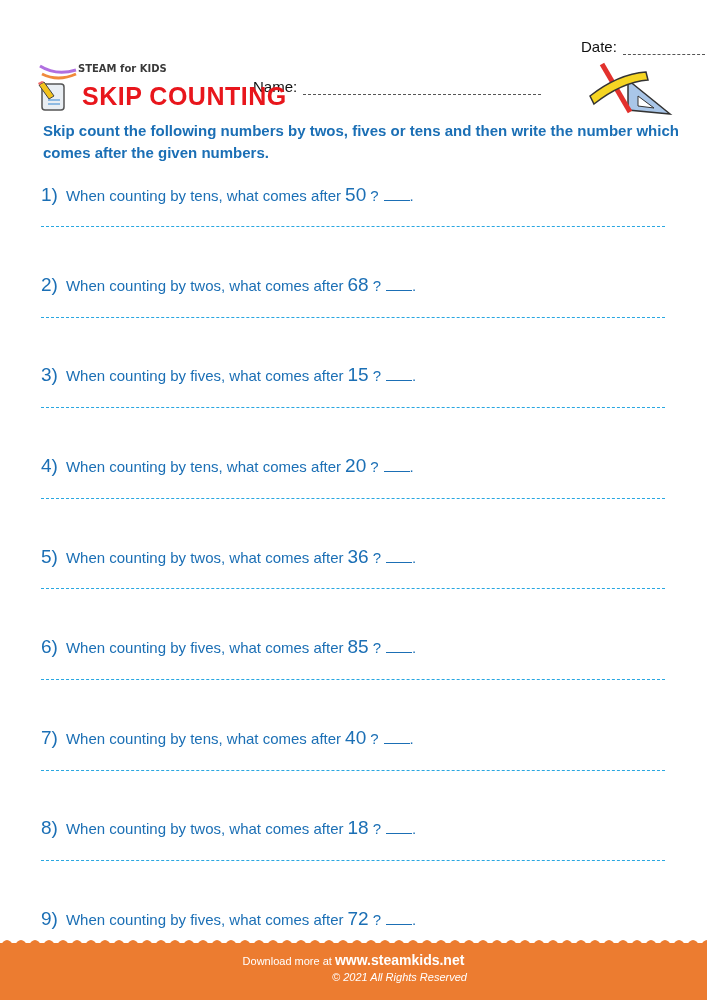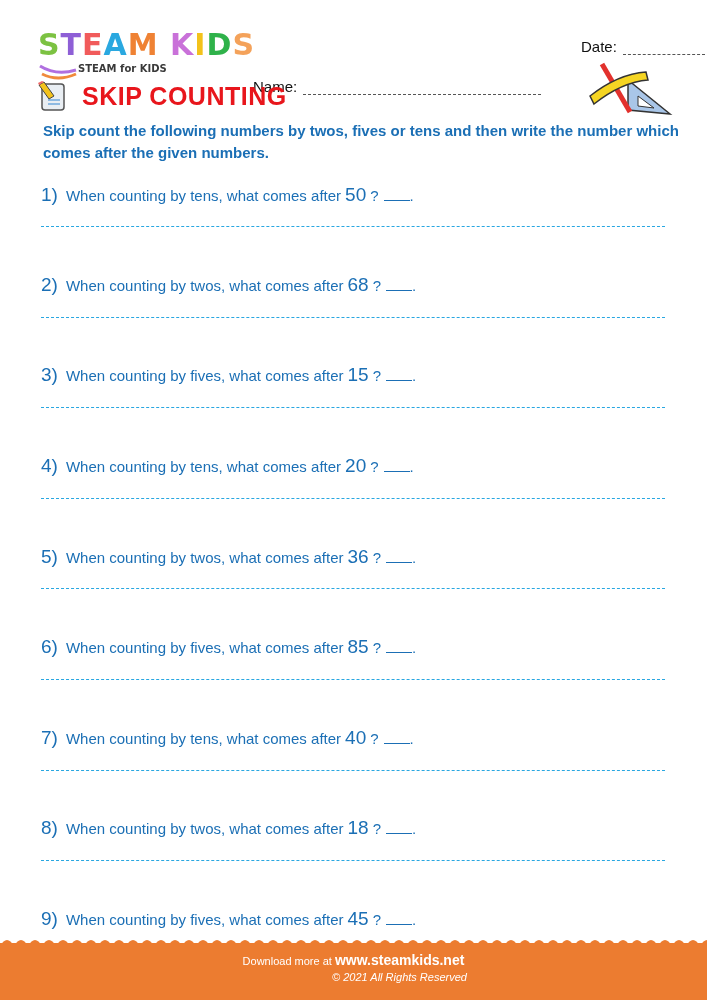--- a/index.html
+++ b/index.html
@@ -23,23 +23,20 @@
   .footer{position:absolute;left:0;top:943px;width:707px;height:57px;background:#ec7c30;}
   .scallops{position:absolute;left:0;top:934px;width:707px;height:12px;}
   .foot1{position:absolute;top:952px;left:0;width:707px;text-align:center;color:#fff;font-size:11px;}
   .foot1 b{font-size:14px;}
   .foot2{position:absolute;top:971px;left:0;width:707px;text-align:center;color:#fff;font-size:11px;font-style:italic;margin-left:46px;}
 </style>
 </head>
 <body>
 
 <div class="logo">
-  <div class="logo-word">
-    <span style="color:#7cc242">S</span><span style="color:#8e5fd6">T</span><span style="color:#f15b5b">E</span><span style="color:#2aa8e0">A</span><span style="color:#ef8234">M</span>&nbsp;<span style="color:#c971d9">K</span><span style="color:#f3c21b">I</span><span style="color:#2fb24a">D</span><span style="color:#f4a25a">S</span>
-  </div>
   <svg class="swoosh" width="40" height="18">
     <path d="M2 2 Q18 12 38 6" stroke="#b06fe0" stroke-width="3" fill="none"></path>
     <path d="M4 10 Q20 18 38 10" stroke="#f08a3c" stroke-width="3" fill="none"></path>
   </svg>
   <div class="logo-sub">STEAM for KIDS</div>
 </div>
 
 <div class="namefield">
   <span>Name:</span>
   <span class="dots" style="width:238px"></span>
@@ -137,21 +134,21 @@
   <span>When counting by twos, what comes after</span>
   <span class="val">18</span>
   <span>?</span>
   <span class="blank"></span>.
 </div>
 <div class="line" style="top:860px"></div>
 
 <div class="q" style="top:900px">
   <span class="num">9)</span>
   <span>When counting by fives, what comes after</span>
-  <span class="val">45</span>
+  <span class="val">72</span>
   <span>?</span>
   <span class="blank"></span>.
 </div>
 
 <svg class="scallops" viewBox="0 0 707 12" preserveAspectRatio="none">
   <defs>
     <pattern id="sc" width="14" height="12" patternUnits="userSpaceOnUse">
       <path d="M0 12 Q7 0 14 12 Z" fill="#ec7c30"></path>
     </pattern>
   </defs>

